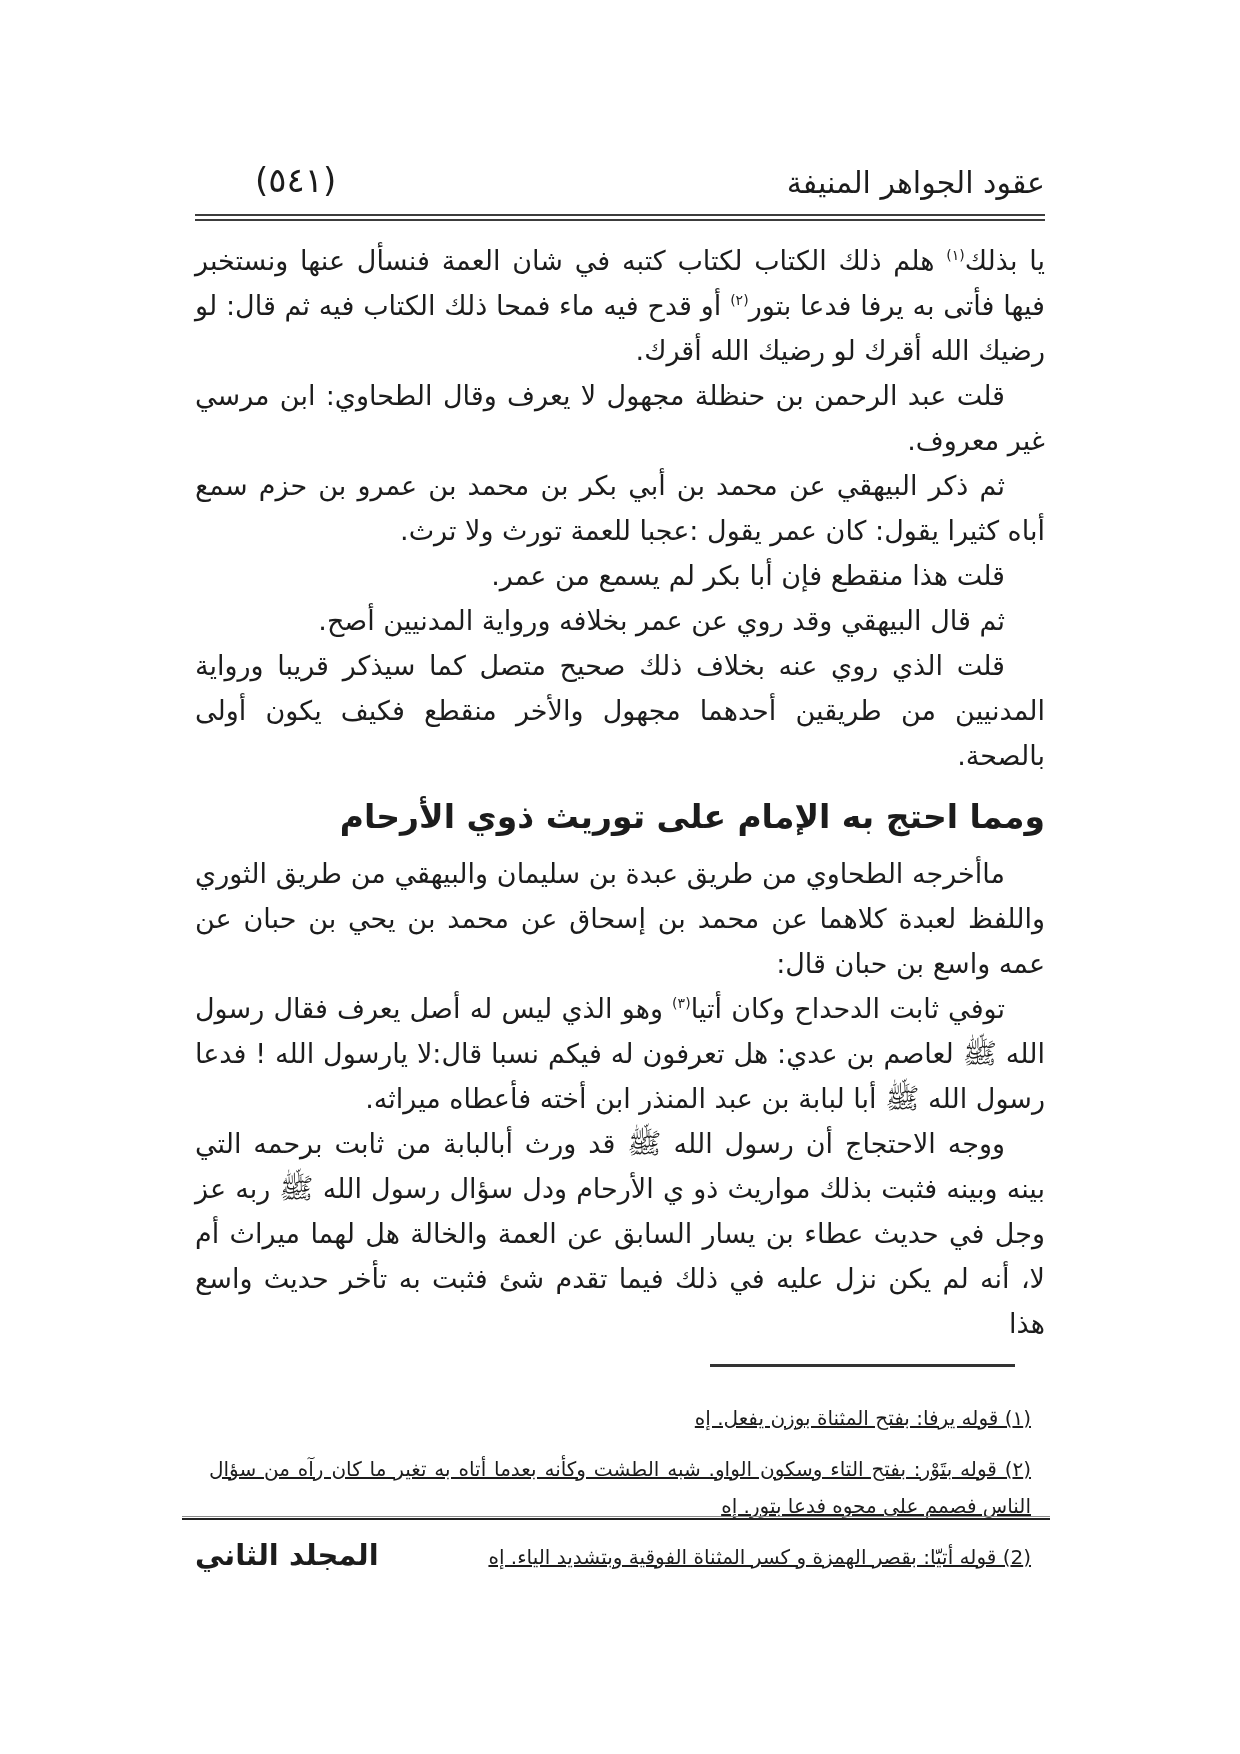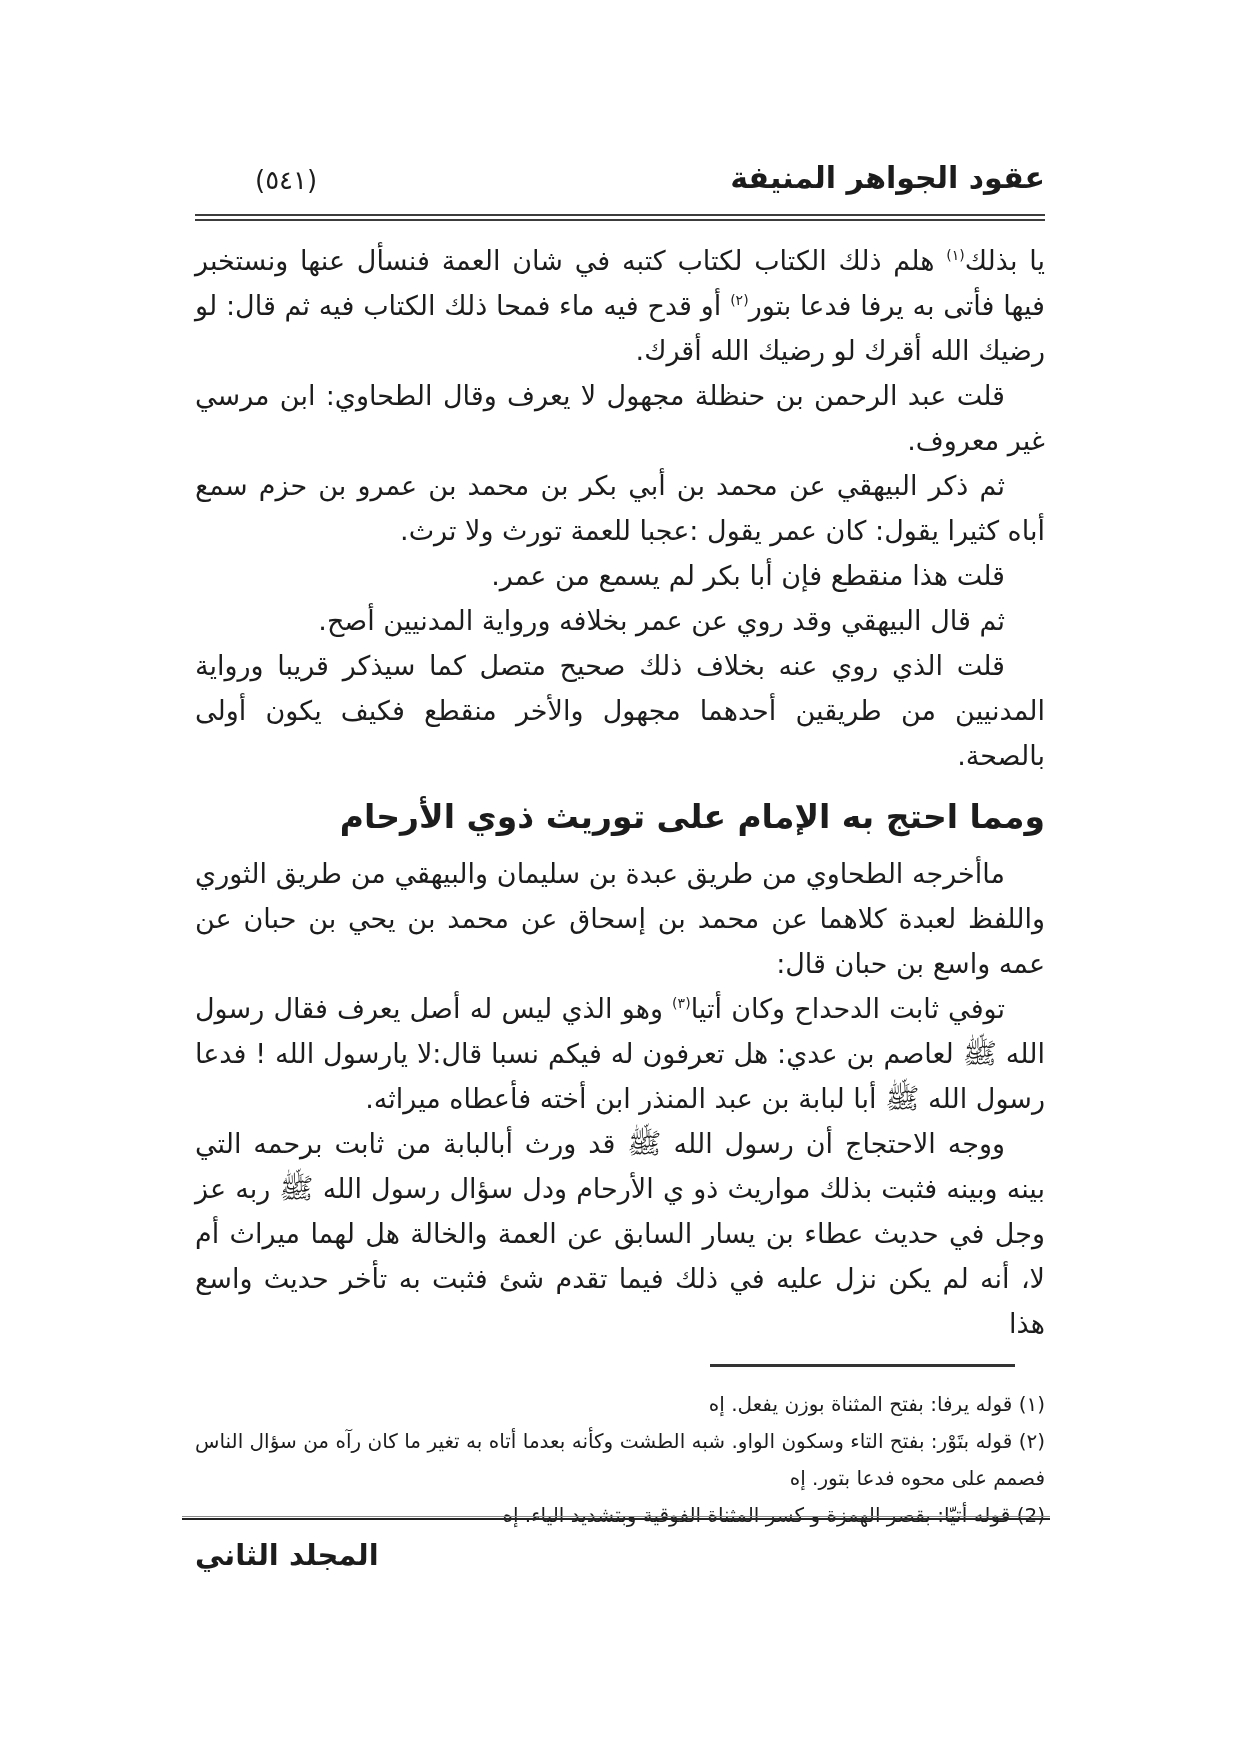--- a/index.html
+++ b/index.html
@@ -23,26 +23,26 @@
     width: 850px;
   }
   
   .page-header {
     top: 160px;
     display: flex;
     justify-content: space-between;
     align-items: flex-end;
   }
   .book-title {
-    font-weight: bold;
+    font-weight: normal;
     font-size: 30px;
     letter-spacing: 0;
   }
   .page-number {
-    font-size: 26px;
+    font-size: 34px;
     padding-left: 60px;
   }
   .header-rule {
     top: 214px;
     height: 3px;
     border-top: 2px solid #3c3c3c;
     border-bottom: 2px solid #3c3c3c;
   }
   
   .body-text {
@@ -73,21 +73,21 @@
     width: 305px;
     position: absolute;
     border-top: 3px solid #333333;
   }
   .footnotes {
     top: 1386px;
     font-size: 20px;
     line-height: 37px;
     text-align: justify;
   }
-  .footnote { margin: 0; }
+  .footnote { margin: 14px; text-decoration: underline; }
   .footer-rule {
     top: 1516px;
     right: 190px;
     width: 868px;
     position: absolute;
     height: 1px;
     border-top: 1px solid #8a8a8a;
     border-bottom: 2px solid #222222;
   }
   .volume-footer {

